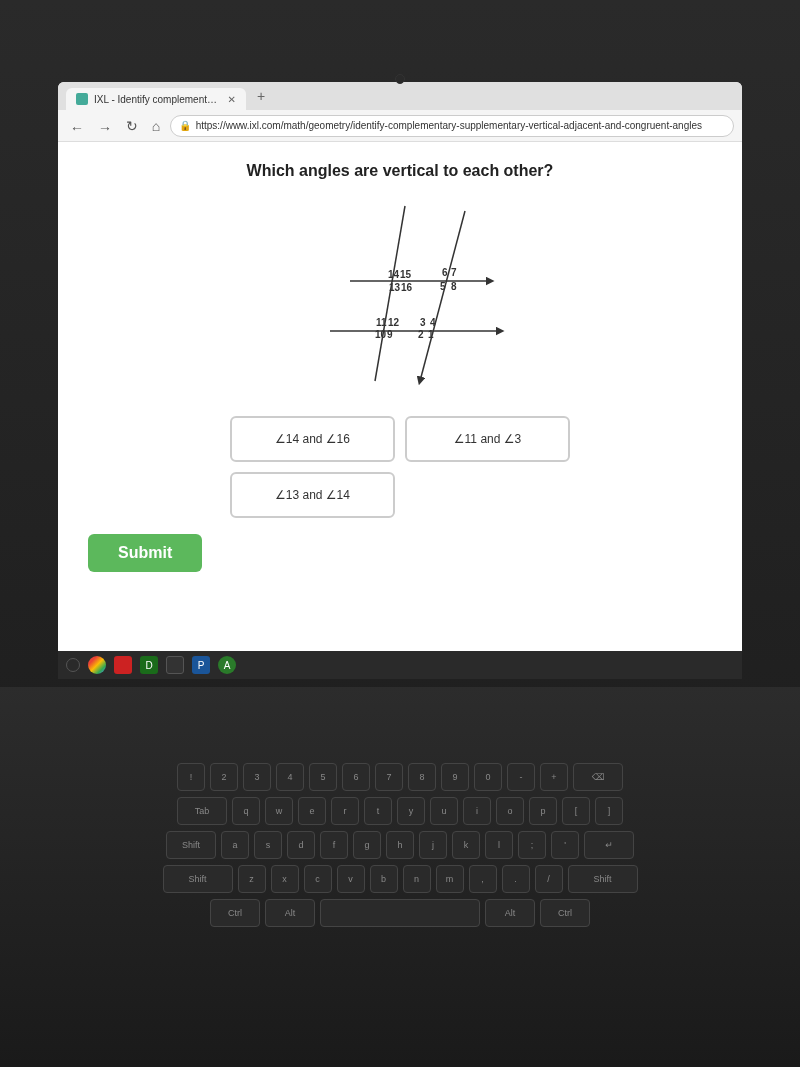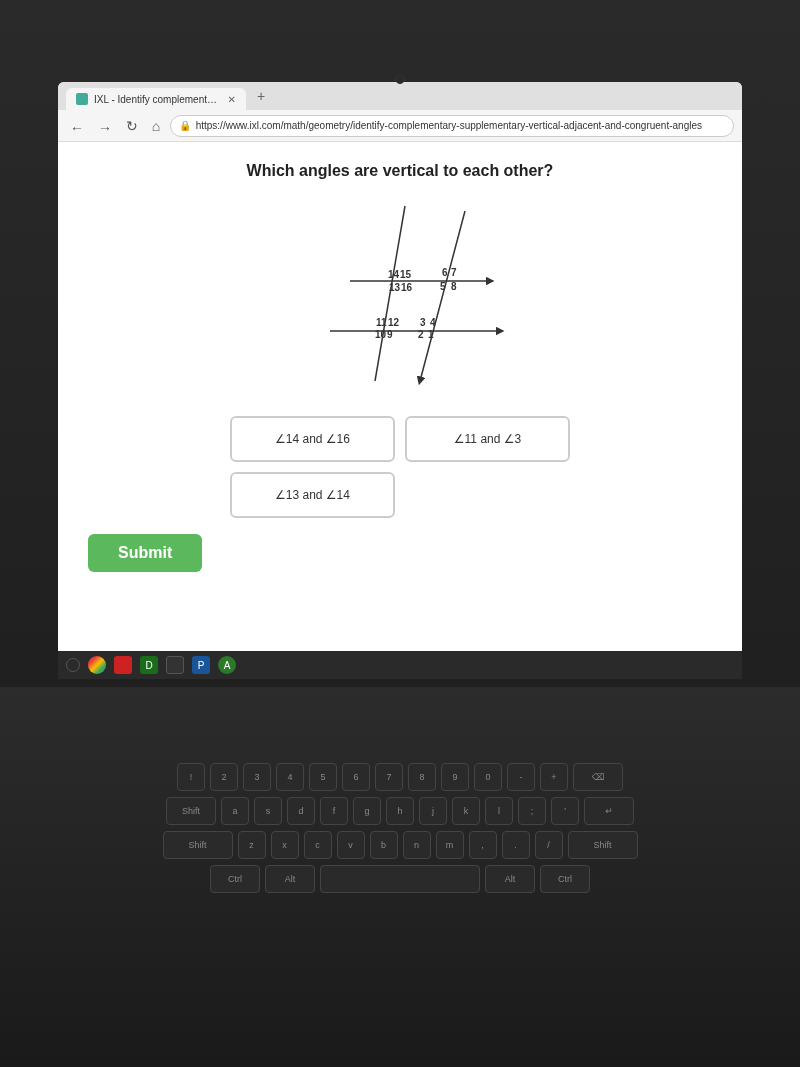--- a/index.html
+++ b/index.html
@@ -407,20 +407,35 @@
       <div class="key">6</div>
       <div class="key">7</div>
       <div class="key">8</div>
       <div class="key">9</div>
       <div class="key">0</div>
       <div class="key">-</div>
       <div class="key">+</div>
       <div class="key key-wide">⌫</div>
     </div>
 
+    <div class="keyboard-row">
+      <div class="key key-wide">Tab</div>
+      <div class="key">q</div>
+      <div class="key">w</div>
+      <div class="key">e</div>
+      <div class="key">r</div>
+      <div class="key">t</div>
+      <div class="key">y</div>
+      <div class="key">u</div>
+      <div class="key">i</div>
+      <div class="key">o</div>
+      <div class="key">p</div>
+      <div class="key">[</div>
+      <div class="key">]</div>
+    </div>
 
     <div class="keyboard-row">
       <div class="key key-wide">Shift</div>
       <div class="key">a</div>
       <div class="key">s</div>
       <div class="key">d</div>
       <div class="key">f</div>
       <div class="key">g</div>
       <div class="key">h</div>
       <div class="key">j</div>

